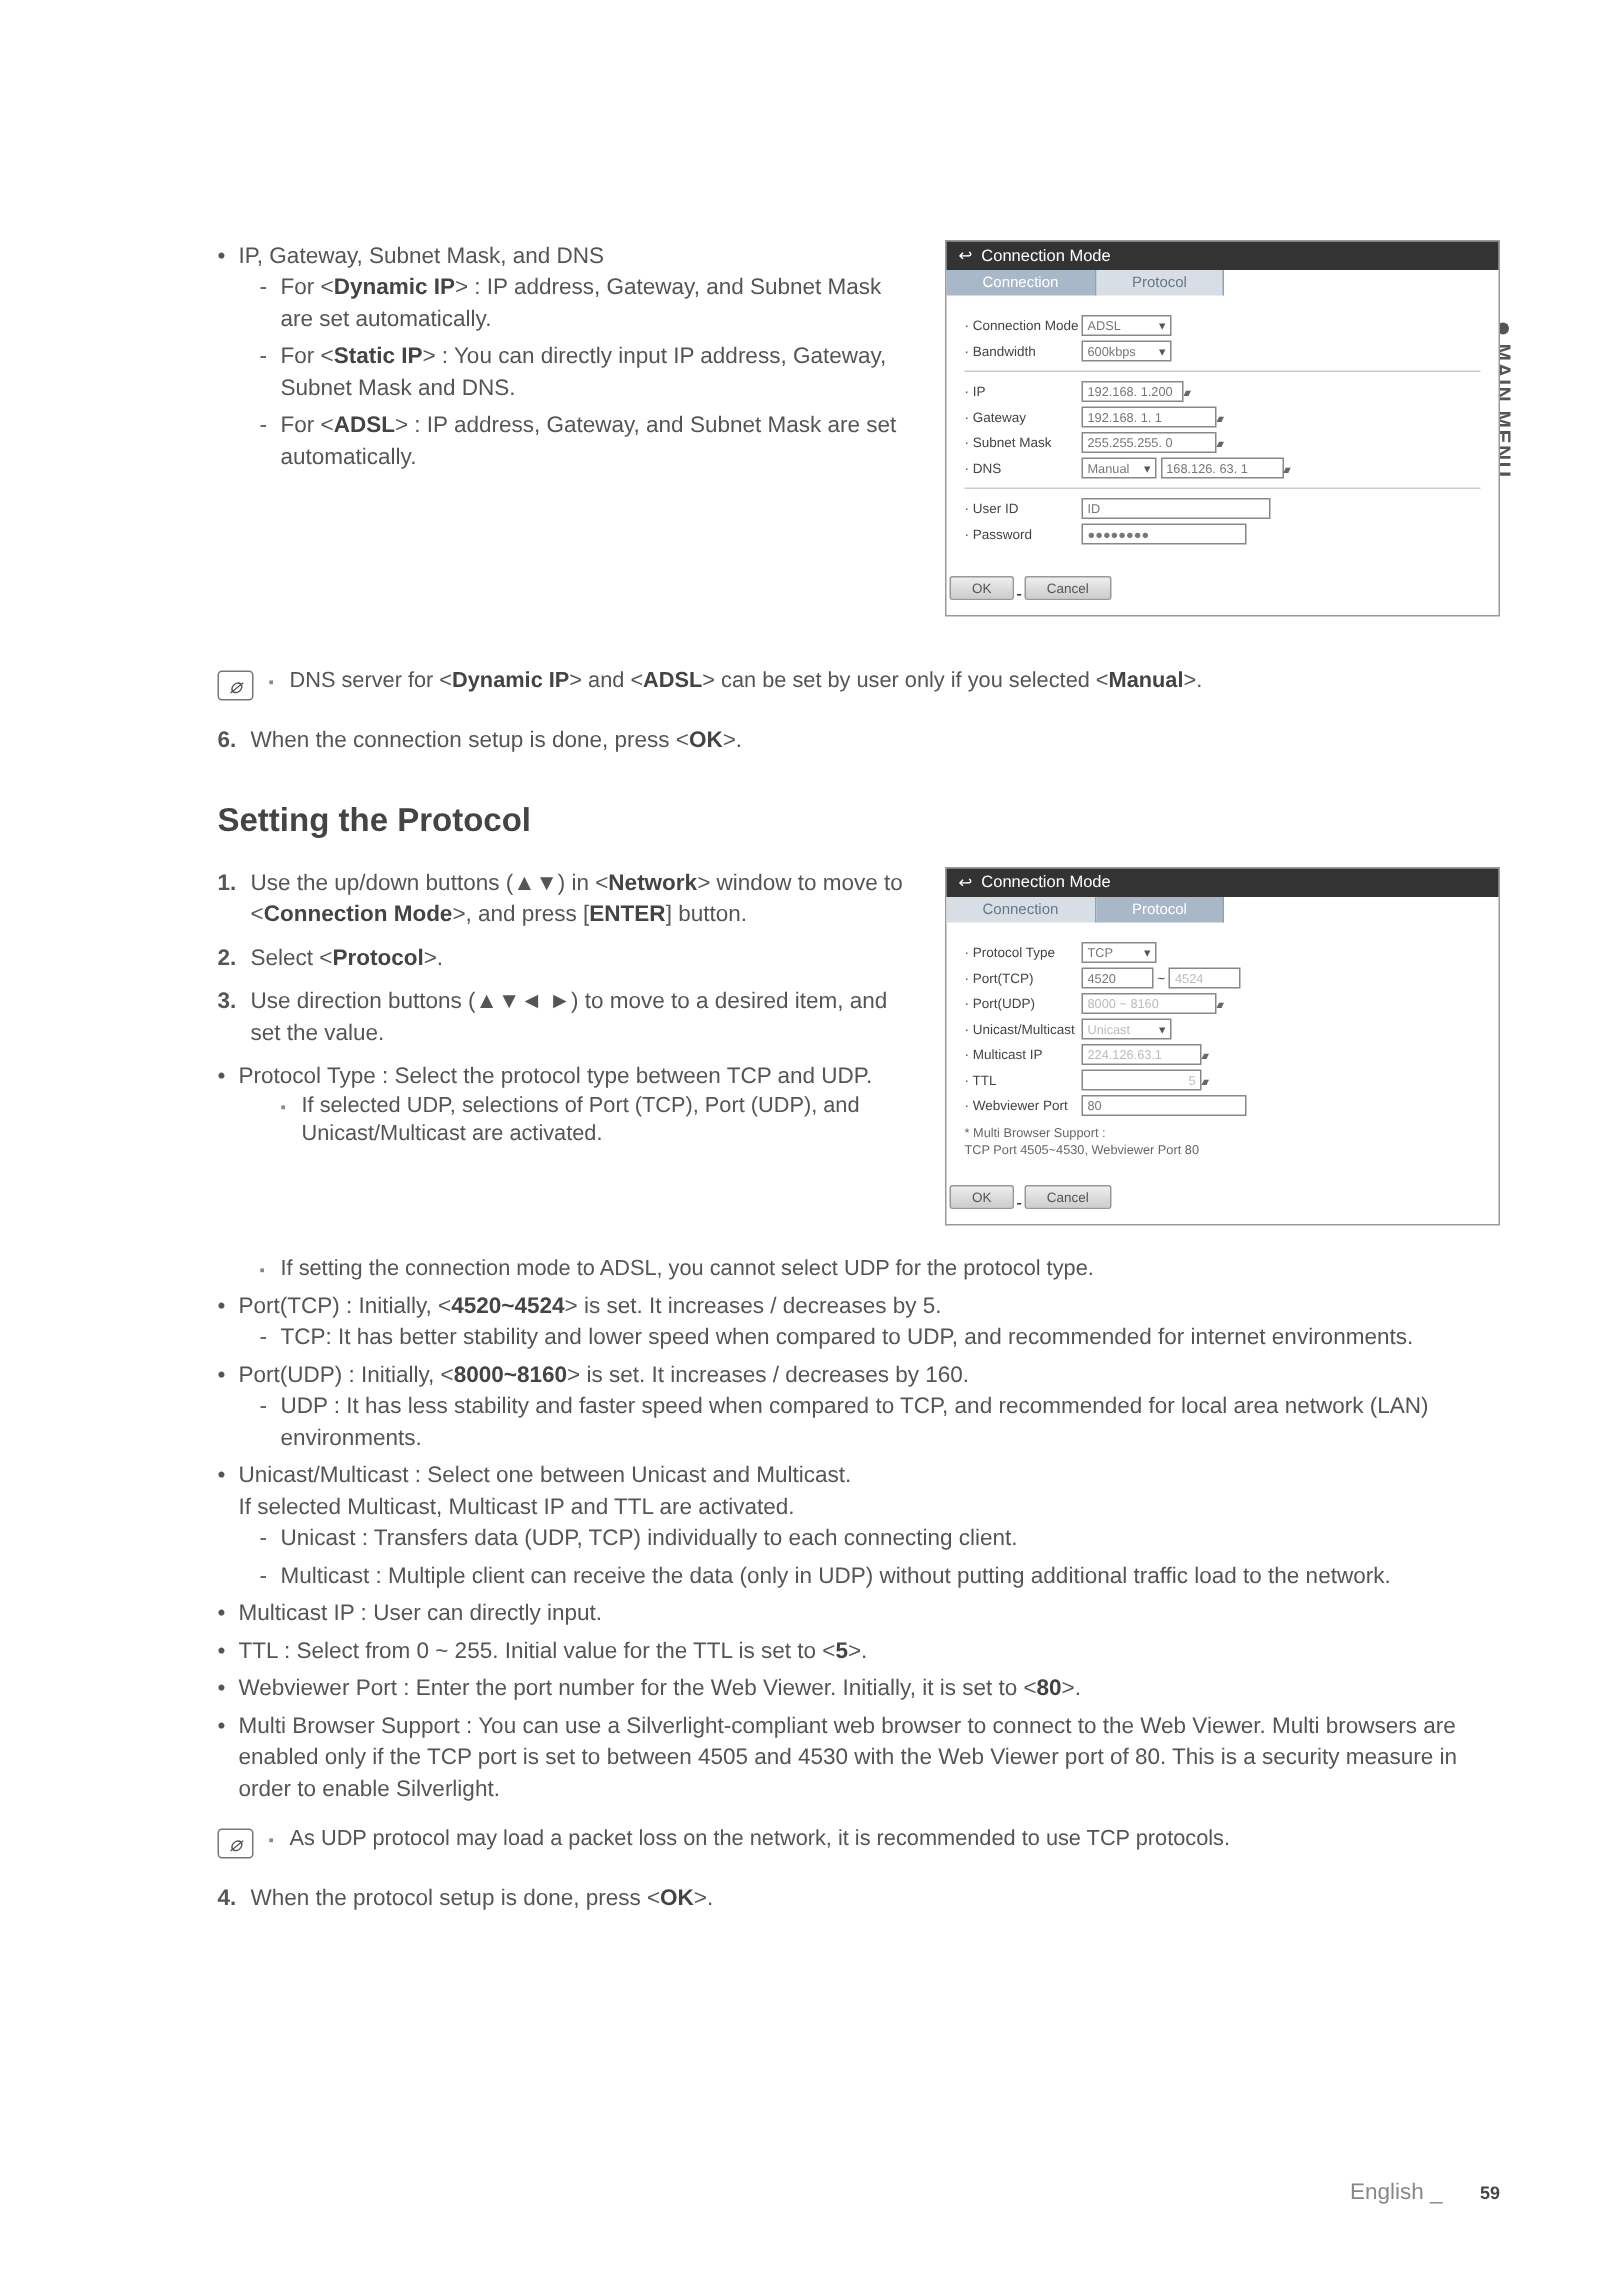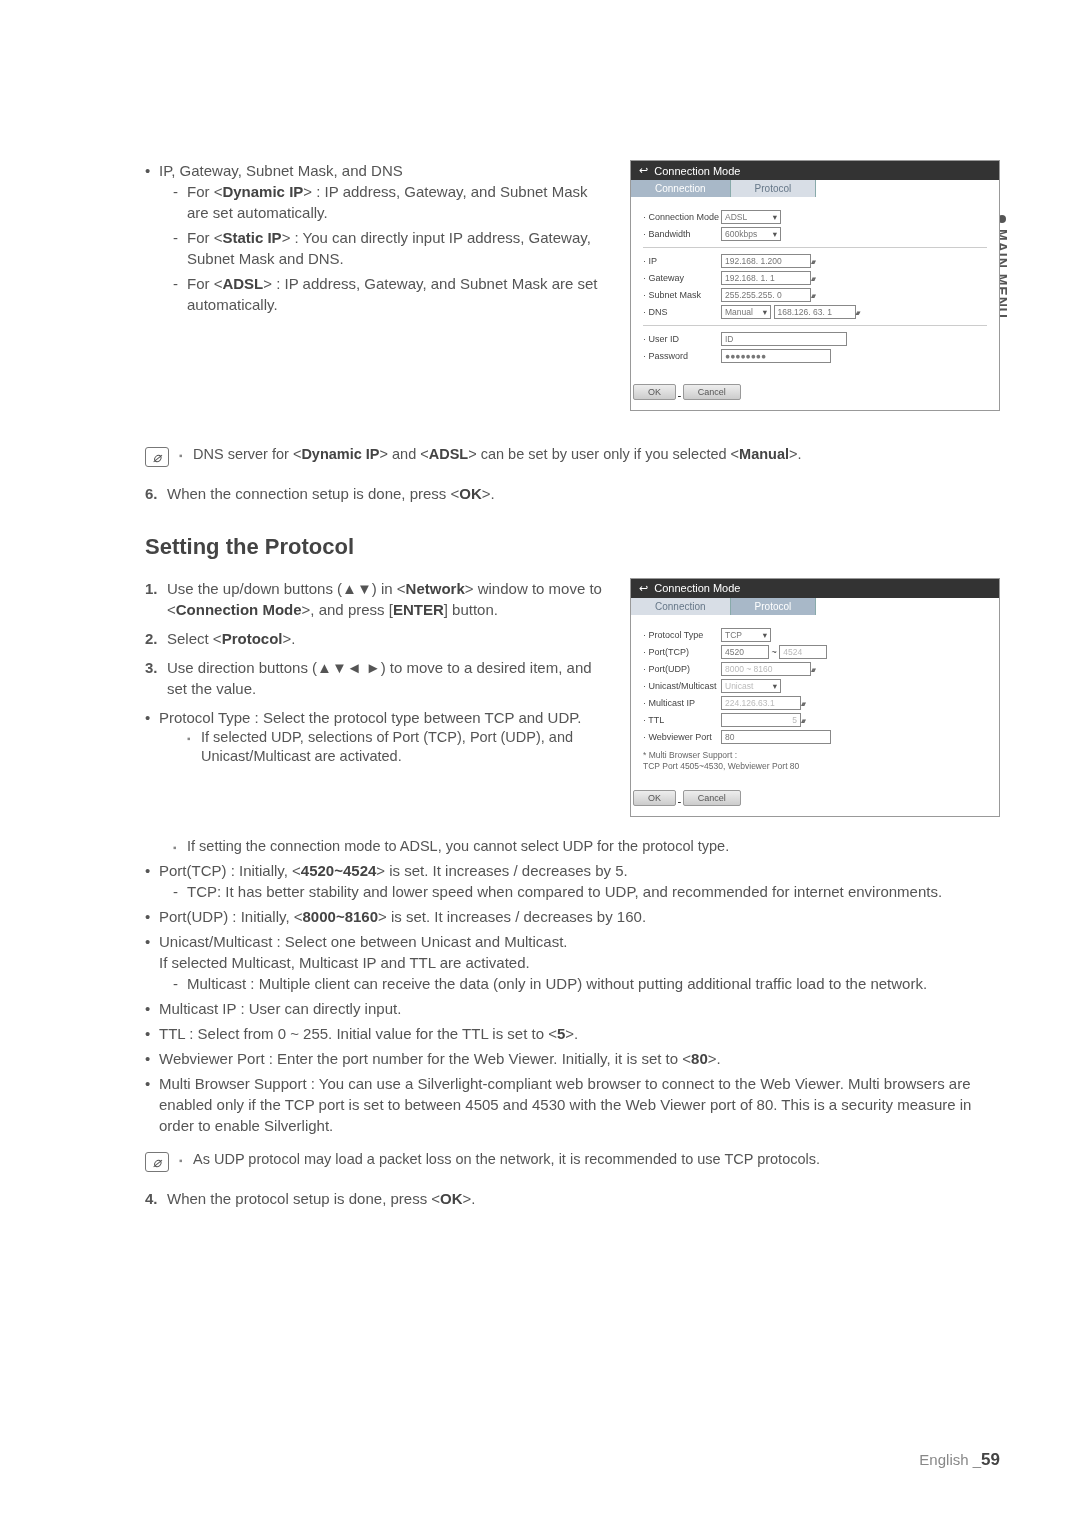--- a/index.html
+++ b/index.html
@@ -38,21 +38,21 @@
   .ss-label::before { content: "· "; }
   .ss-field { border: 1px solid #888; padding: 1px 3px; background: #fff; min-width: 48px; display: inline-block; font-size: 8.5px; color: #777; text-align: left; }
   .ss-field.dd::after { content: " ▾"; color: #555; float: right; }
   .ss-spin::after { content: " ▴▾"; font-size: 7px; color: #666; letter-spacing: -2px; }
   .ss-divider { border-top: 1px solid #ccc; margin: 6px 0; }
   .ss-buttons { text-align: left; padding: 8px 0 10px; text-decoration: underline; }
   .ss-btn { display: inline-block; background: linear-gradient(#eee,#ccc); border: 1px solid #999; padding: 2px 14px; font-size: 9px; color: #555; margin: 0 2px; border-radius: 2px; }
   .ss-note { font-size: 8.5px; color: #666; margin-top: 6px; line-height: 1.3; }
   .b { font-weight: bold; color: #444; }
   .footer { position: absolute; bottom: 60px; right: 80px; color: #888; font-size: 15px; }
-  .footer .pg { font-weight: bold; color: #444; font-size: 17px; }
+  .footer .pg { font-weight: bold; color: #444; font-size: 12px; margin-left: 25px; }
   .full-width ul.bullets > li, .full-width ul.dashes > li { line-height: 1.4; }
 </style>
 </head>
 <body>
 
 <div class="side-tab">
   <span class="dot"></span>
   <span>MAIN MENU</span>
 </div>
 
@@ -85,21 +85,21 @@
               <span class="ss-label">Connection Mode</span>
               <span class="ss-field dd" style="width:60px">ADSL</span>
             </div>
           <div class="ss-row">
               <span class="ss-label">Bandwidth</span>
               <span class="ss-field dd" style="width:60px">600kbps</span>
             </div>
           <div class="ss-divider"></div>
           <div class="ss-row">
               <span class="ss-label">IP</span>
-              <span class="ss-field" style="width:90px">192.168. 1.200</span>
+              <span class="ss-field" style="width:68px">192.168. 1.200</span>
               <span class="ss-spin"></span>
             </div>
           <div class="ss-row">
               <span class="ss-label">Gateway</span>
               <span class="ss-field" style="width:90px">192.168. 1. 1</span>
               <span class="ss-spin"></span>
             </div>
           <div class="ss-row">
               <span class="ss-label">Subnet Mask</span>
               <span class="ss-field" style="width:90px">255.255.255. 0</span>
@@ -207,23 +207,27 @@
     <ul class="squares">
       <li>If setting the connection mode to ADSL, you cannot select UDP for the protocol type.</li>
     </ul>
     <ul class="bullets">
       <li><span>Port(TCP) : Initially, &lt;</span><span class="b">4520~4524</span><span>&gt; is set. It increases / decreases by 5.</span>
         <ul class="dashes">
             <li>TCP: It has better stability and lower speed when compared to UDP, and recommended for internet environments.</li>
           </ul>
       </li>
       <li><span>Port(UDP) : Initially, &lt;</span><span class="b">8000~8160</span><span>&gt; is set. It increases / decreases by 160.</span>
+        <ul class="dashes">
+            <li>UDP : It has less stability and faster speed when compared to TCP, and recommended for local area network (LAN) environments.</li>
+          </ul>
       </li>
       <li><span>Unicast/Multicast : Select one between Unicast and Multicast.</span><br><span>If selected Multicast, Multicast IP and TTL are activated.</span>
         <ul class="dashes">
+          <li>Unicast : Transfers data (UDP, TCP) individually to each connecting client.</li>
           <li>Multicast : Multiple client can receive the data (only in UDP) without putting additional traffic load to the network.</li>
         </ul>
       </li>
       <li>Multicast IP : User can directly input.</li>
       <li><span>TTL : Select from 0 ~ 255. Initial value for the TTL is set to &lt;</span><span class="b">5</span><span>&gt;.</span></li>
       <li><span>Webviewer Port : Enter the port number for the Web Viewer. Initially, it is set to &lt;</span><span class="b">80</span><span>&gt;.</span></li>
       <li>Multi Browser Support : You can use a Silverlight-compliant web browser to connect to the Web Viewer. Multi browsers are enabled only if the TCP port is set to between 4505 and 4530 with the Web Viewer port of 80. This is a security measure in order to enable Silverlight.</li>
     </ul>
   </div>
 

